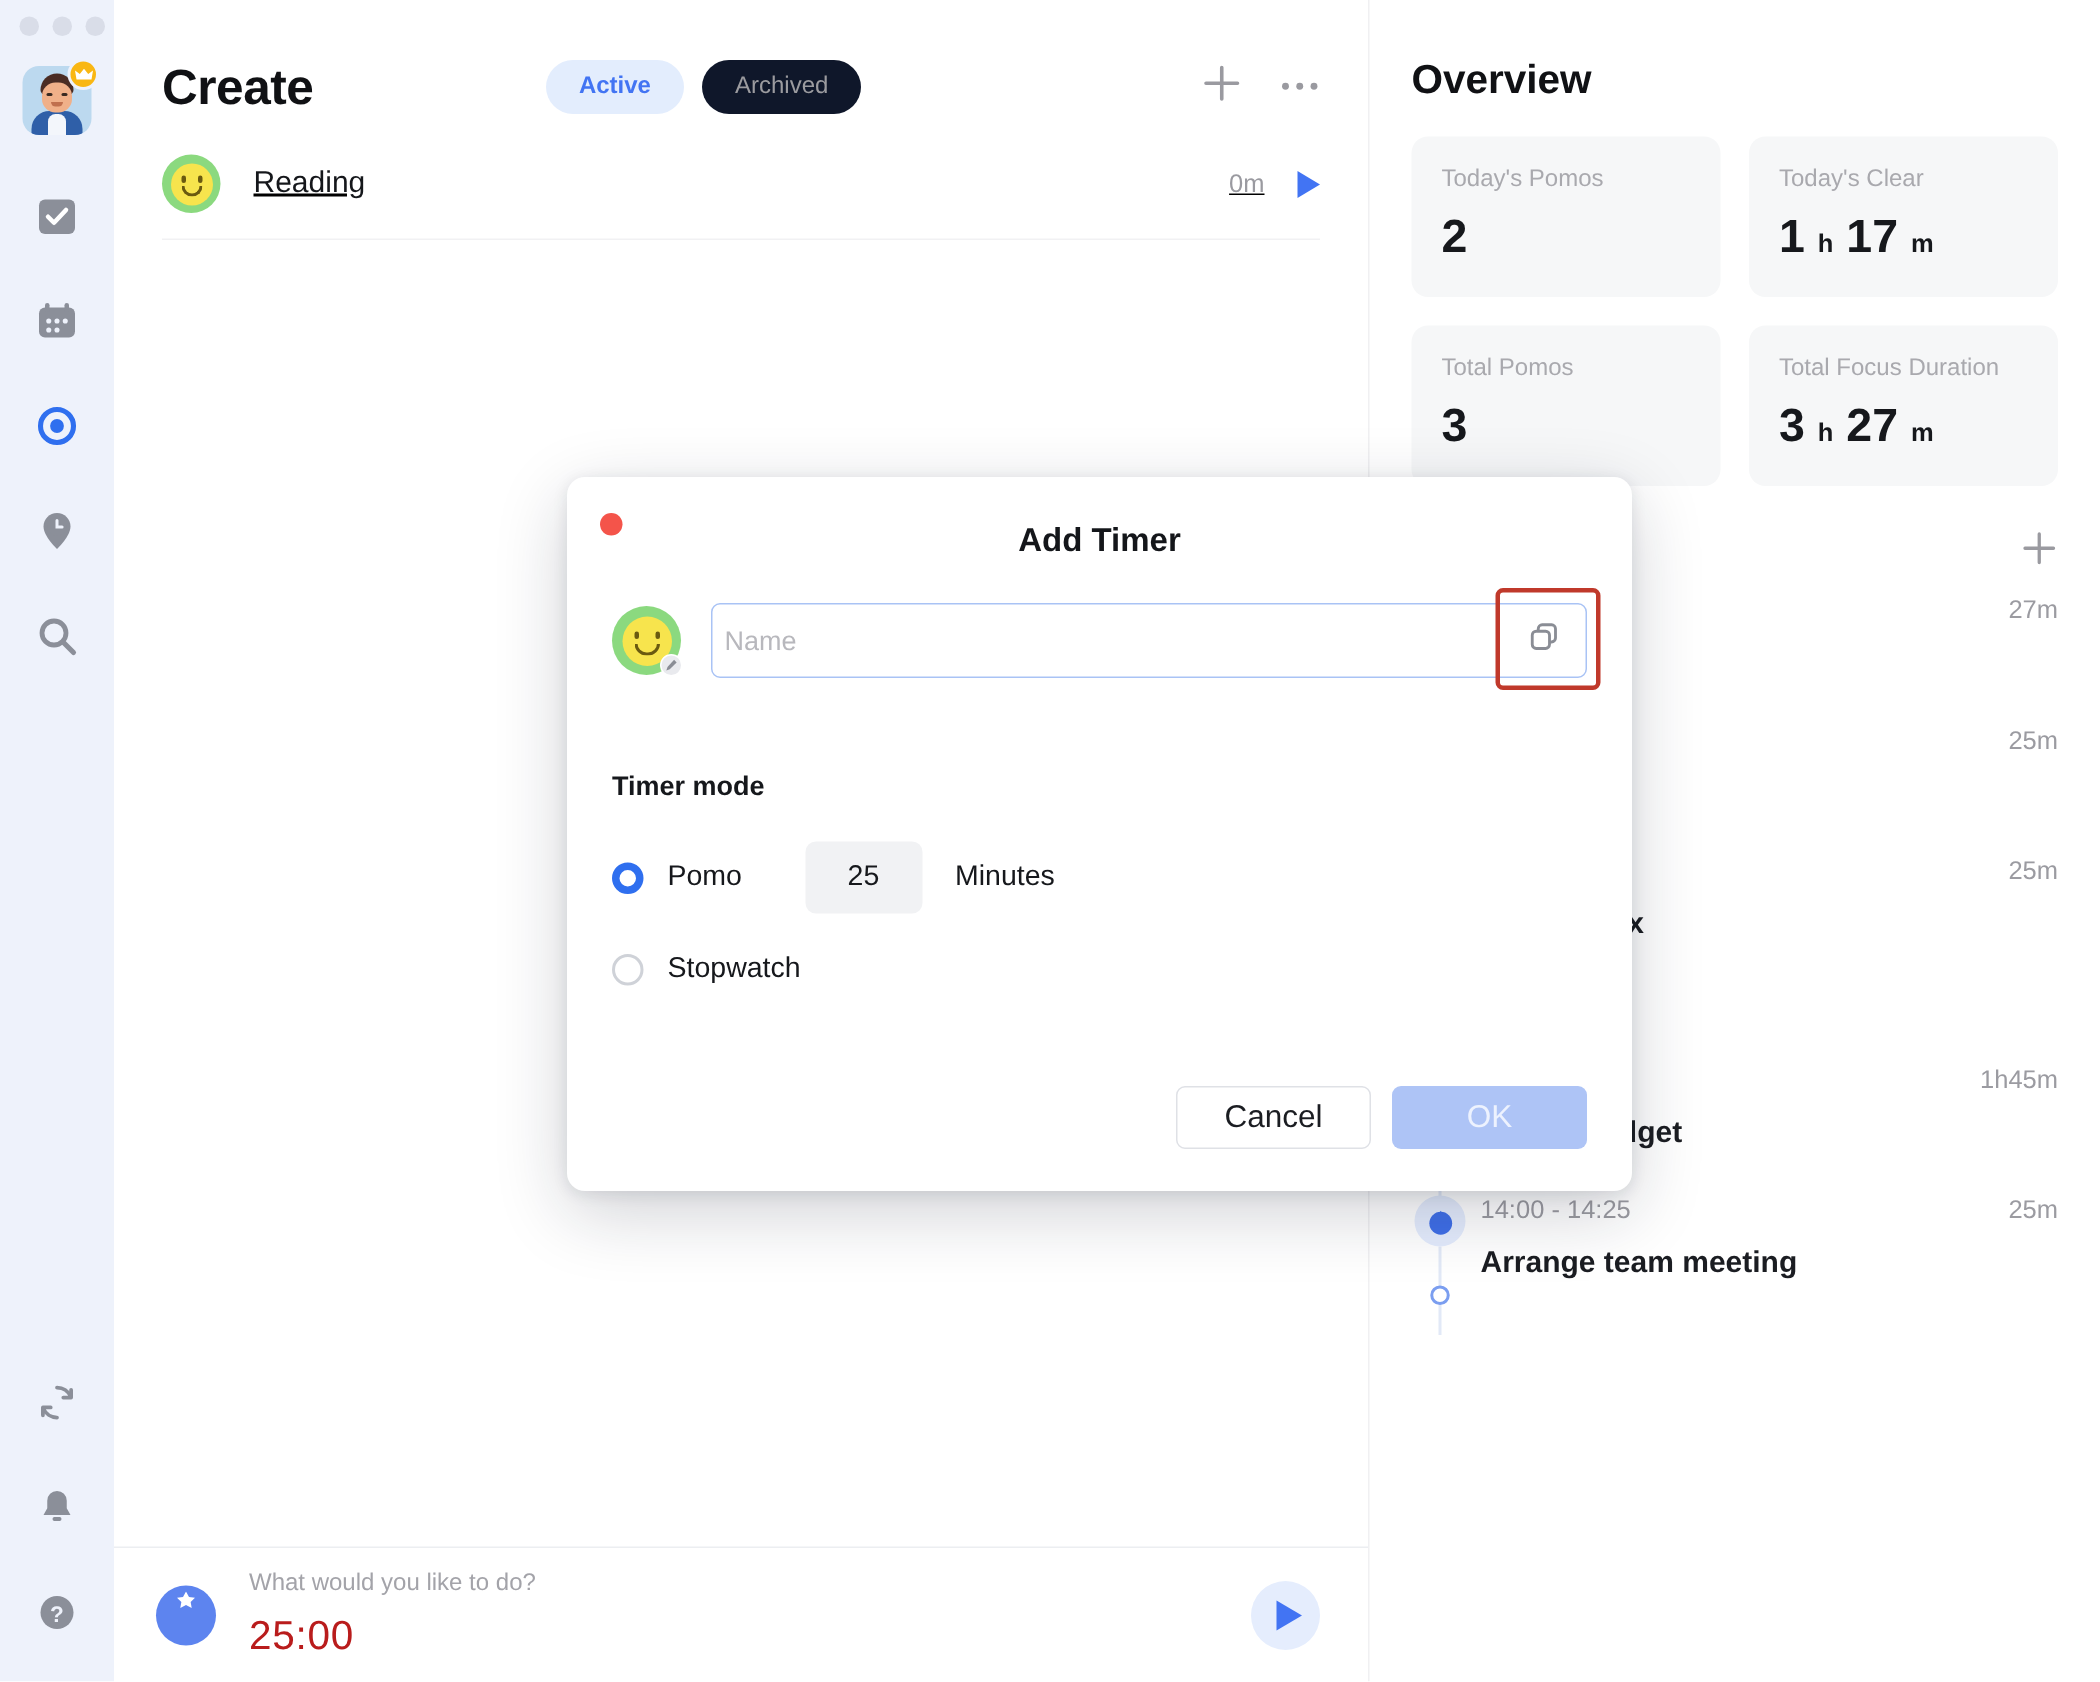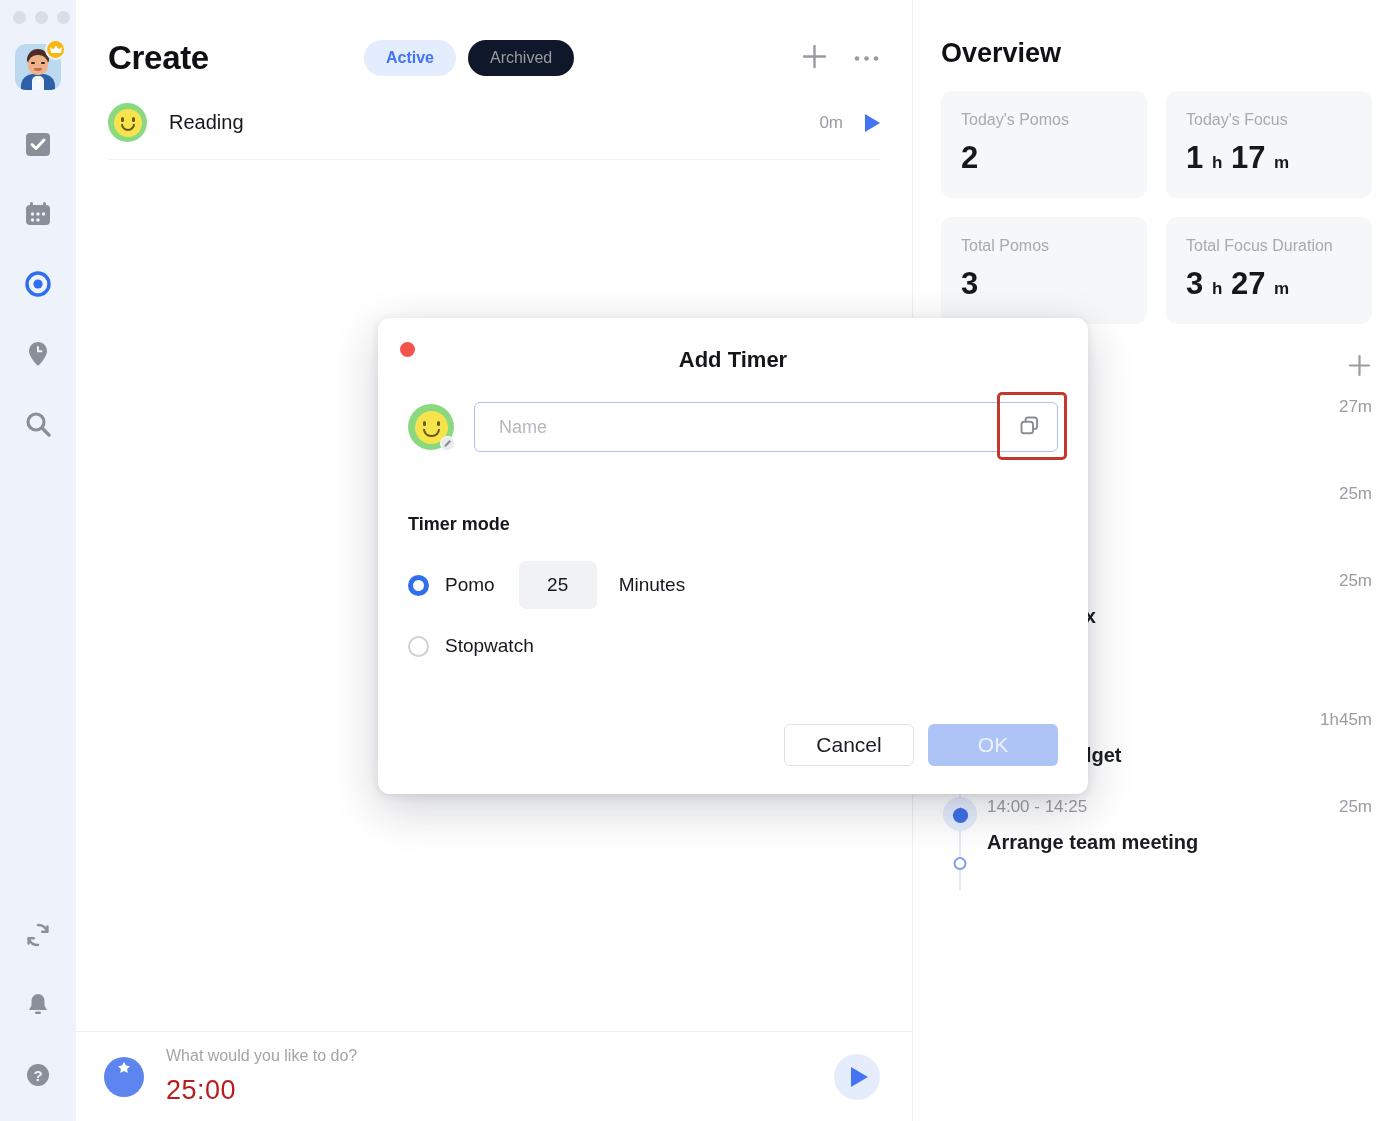--- a/index.html
+++ b/index.html
@@ -54,21 +54,21 @@
     display:flex; align-items:center; padding: 30px 32px 0 32px; height: 86px;
   }
   .page-title { font-size: 33px; font-weight: 700; color: #101114; letter-spacing:-0.3px; }
   .tabs { display:flex; gap: 12px; margin-left: 155px; }
   .tab { padding: 9px 22px; border-radius: 19px; font-size: 16px; cursor:pointer; }
   .tab.active { background: #e3edfd; color: #4274f3; font-weight: 600; }
   .tab.inactive { background: #0f172a; color: #9b9b9f; font-weight: 400; }
   .head-actions { margin-left: auto; display:flex; align-items:center; gap: 25px; }
   .ico-btn { cursor:pointer; display:flex; align-items:center; justify-content:center; }
 
-  .focus-list { padding: 0 32px; }
+  .focus-list { padding: 0 32px; text-decoration: underline; }
   .focus-row {
     display:flex; align-items:center; height: 74px;
     border-bottom: 1px solid #f1f1f3; cursor: pointer;
   }
   .emoji-circle {
     width: 39px; height: 39px; border-radius: 50%;
     background: #8bd97f; display:flex; align-items:center; justify-content:center;
     flex: 0 0 39px;
   }
   .emoji-inner {
@@ -148,42 +148,42 @@
   .name-row { display:flex; align-items:center; gap: 20px; }
   .em-big { width: 46px; height:46px; border-radius:50%; background:#8bd97f; display:flex; align-items:center; justify-content:center; position:relative; flex:0 0 46px; cursor:pointer;}
   .em-big-inner { width:33px;height:33px;border-radius:50%;background:#f7e44d;position:relative; }
   .em-big .em-eye{top:10px;width:3px;height:5px;} .em-big .em-eye.l{left:8px;} .em-big .em-eye.r{right:8px;}
   .em-big .em-smile{bottom:7px;left:8px;width:17px;height:8px;}
   .pencil-badge { position:absolute; right:-1px; bottom:-1px; width:15px;height:15px;border-radius:50%;background:#e9eaee;
     display:flex;align-items:center;justify-content:center;border:1.5px solid #fff;}
   .name-field-wrap { position:relative; flex: 1; }
   .name-input {
     width:100%; height: 50px; border: 1px solid #a9c3f5; border-radius: 6px;
-    font-size: 18px; color:#16181c; padding: 0 60px 0 24px; outline:none; background:#fff;
+    font-size: 18px; color:#16181c; padding: 0 60px 0 8px; outline:none; background:#fff;
     font-family: "Liberation Sans", sans-serif;
   }
   .name-input::placeholder { color:#b8b8bd; }
   .copy-btn {
     position:absolute; right: 1px; top: 1px; width: 56px; height: 48px;
     display:flex; align-items:center; justify-content:center; cursor:pointer; background:transparent;
   }
   .copy-highlight {
     position:absolute; right: -9px; top: -10px; width: 70px; height: 68px;
     border: 3px solid #c0392b; border-radius: 5px; pointer-events:none;
   }
   .tm-label { font-size: 18px; font-weight:700; color:#16181c; margin-top: 62px; }
   .radio-row { display:flex; align-items:center; margin-top: 26px; }
   .radio {
     width: 21px; height:21px; border-radius:50%; border:2px solid #cfd2d8; background:#fff;
     display:flex;align-items:center;justify-content:center; cursor:pointer; flex:0 0 21px;
   }
   .radio.sel { border-color:#2f6fef; border-width: 5px; }
   .radio-label { font-size: 19px; color:#16181c; margin-left: 16px; }
   .minutes-box {
-    margin-left: 24px; width: 78px; height: 48px; background:#f1f2f4; border-radius:7px;
+    margin-left: 42px; width: 78px; height: 48px; background:#f1f2f4; border-radius:7px;
     display:flex;align-items:center;justify-content:center; font-size:19px; color:#16181c; cursor:pointer;
   }
   .minutes-unit { margin-left: 22px; font-size:19px; color:#16181c; }
   .modal-foot { position:absolute; right: 30px; bottom: 28px; display:flex; gap: 14px; }
   .btn {
     height: 42px; border-radius:6px; font-size:21px; display:flex;align-items:center;justify-content:center;
     cursor:pointer; font-family:"Liberation Sans", sans-serif;
   }
   .btn-cancel { width: 130px; background:#fff; border:1px solid #dfe1e6; color:#1b1d22; }
   .btn-ok { width: 130px; background:#aec4f6; border:none; color:#edf2fe; }
@@ -360,21 +360,21 @@
 
   <div class="right">
     <div class="ov-title">Overview</div>
 
     <div class="stat-grid">
       <div class="stat-card">
         <div class="stat-label">Today's Pomos</div>
         <div class="stat-value"><span>2</span></div>
       </div>
       <div class="stat-card">
-        <div class="stat-label">Today's Focus</div>
+        <div class="stat-label">Today's Clear</div>
         <div class="stat-value">
           <span>1</span>
           <span class="unit">h</span>
           <span>17</span>
           <span class="unit">m</span>
         </div>
       </div>
       <div class="stat-card">
         <div class="stat-label">Total Pomos</div>
         <div class="stat-value"><span>3</span></div>

